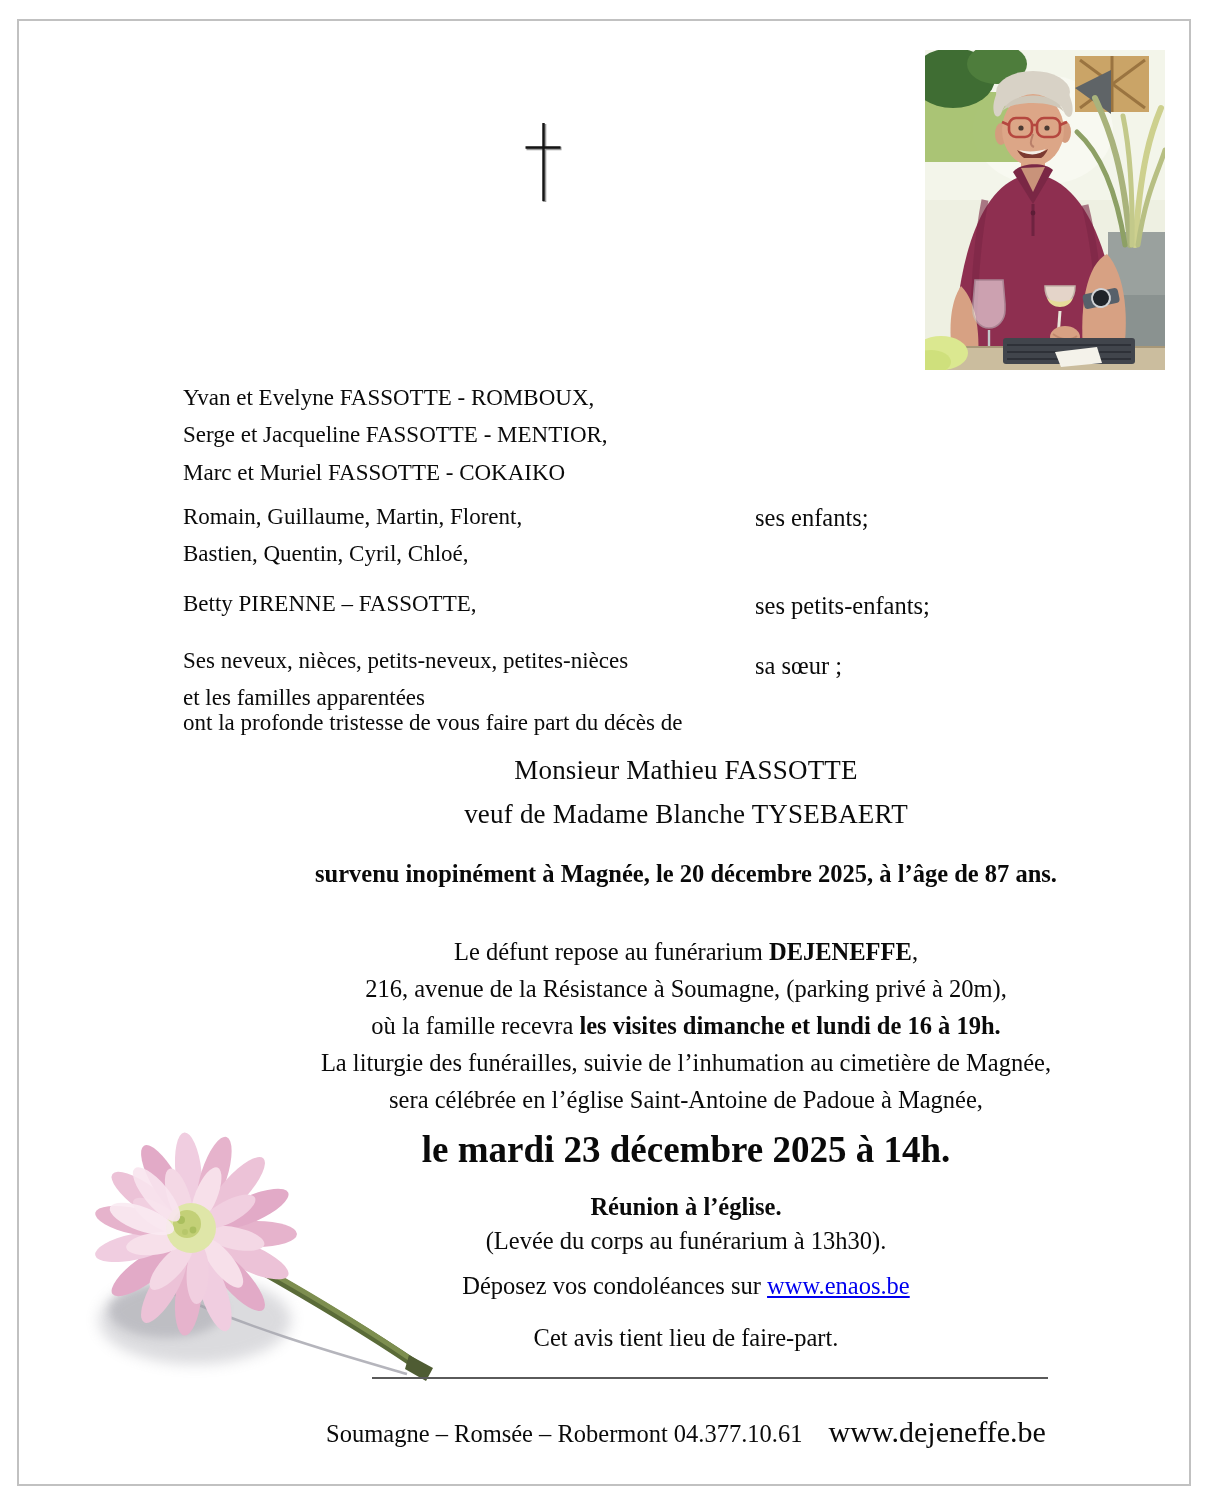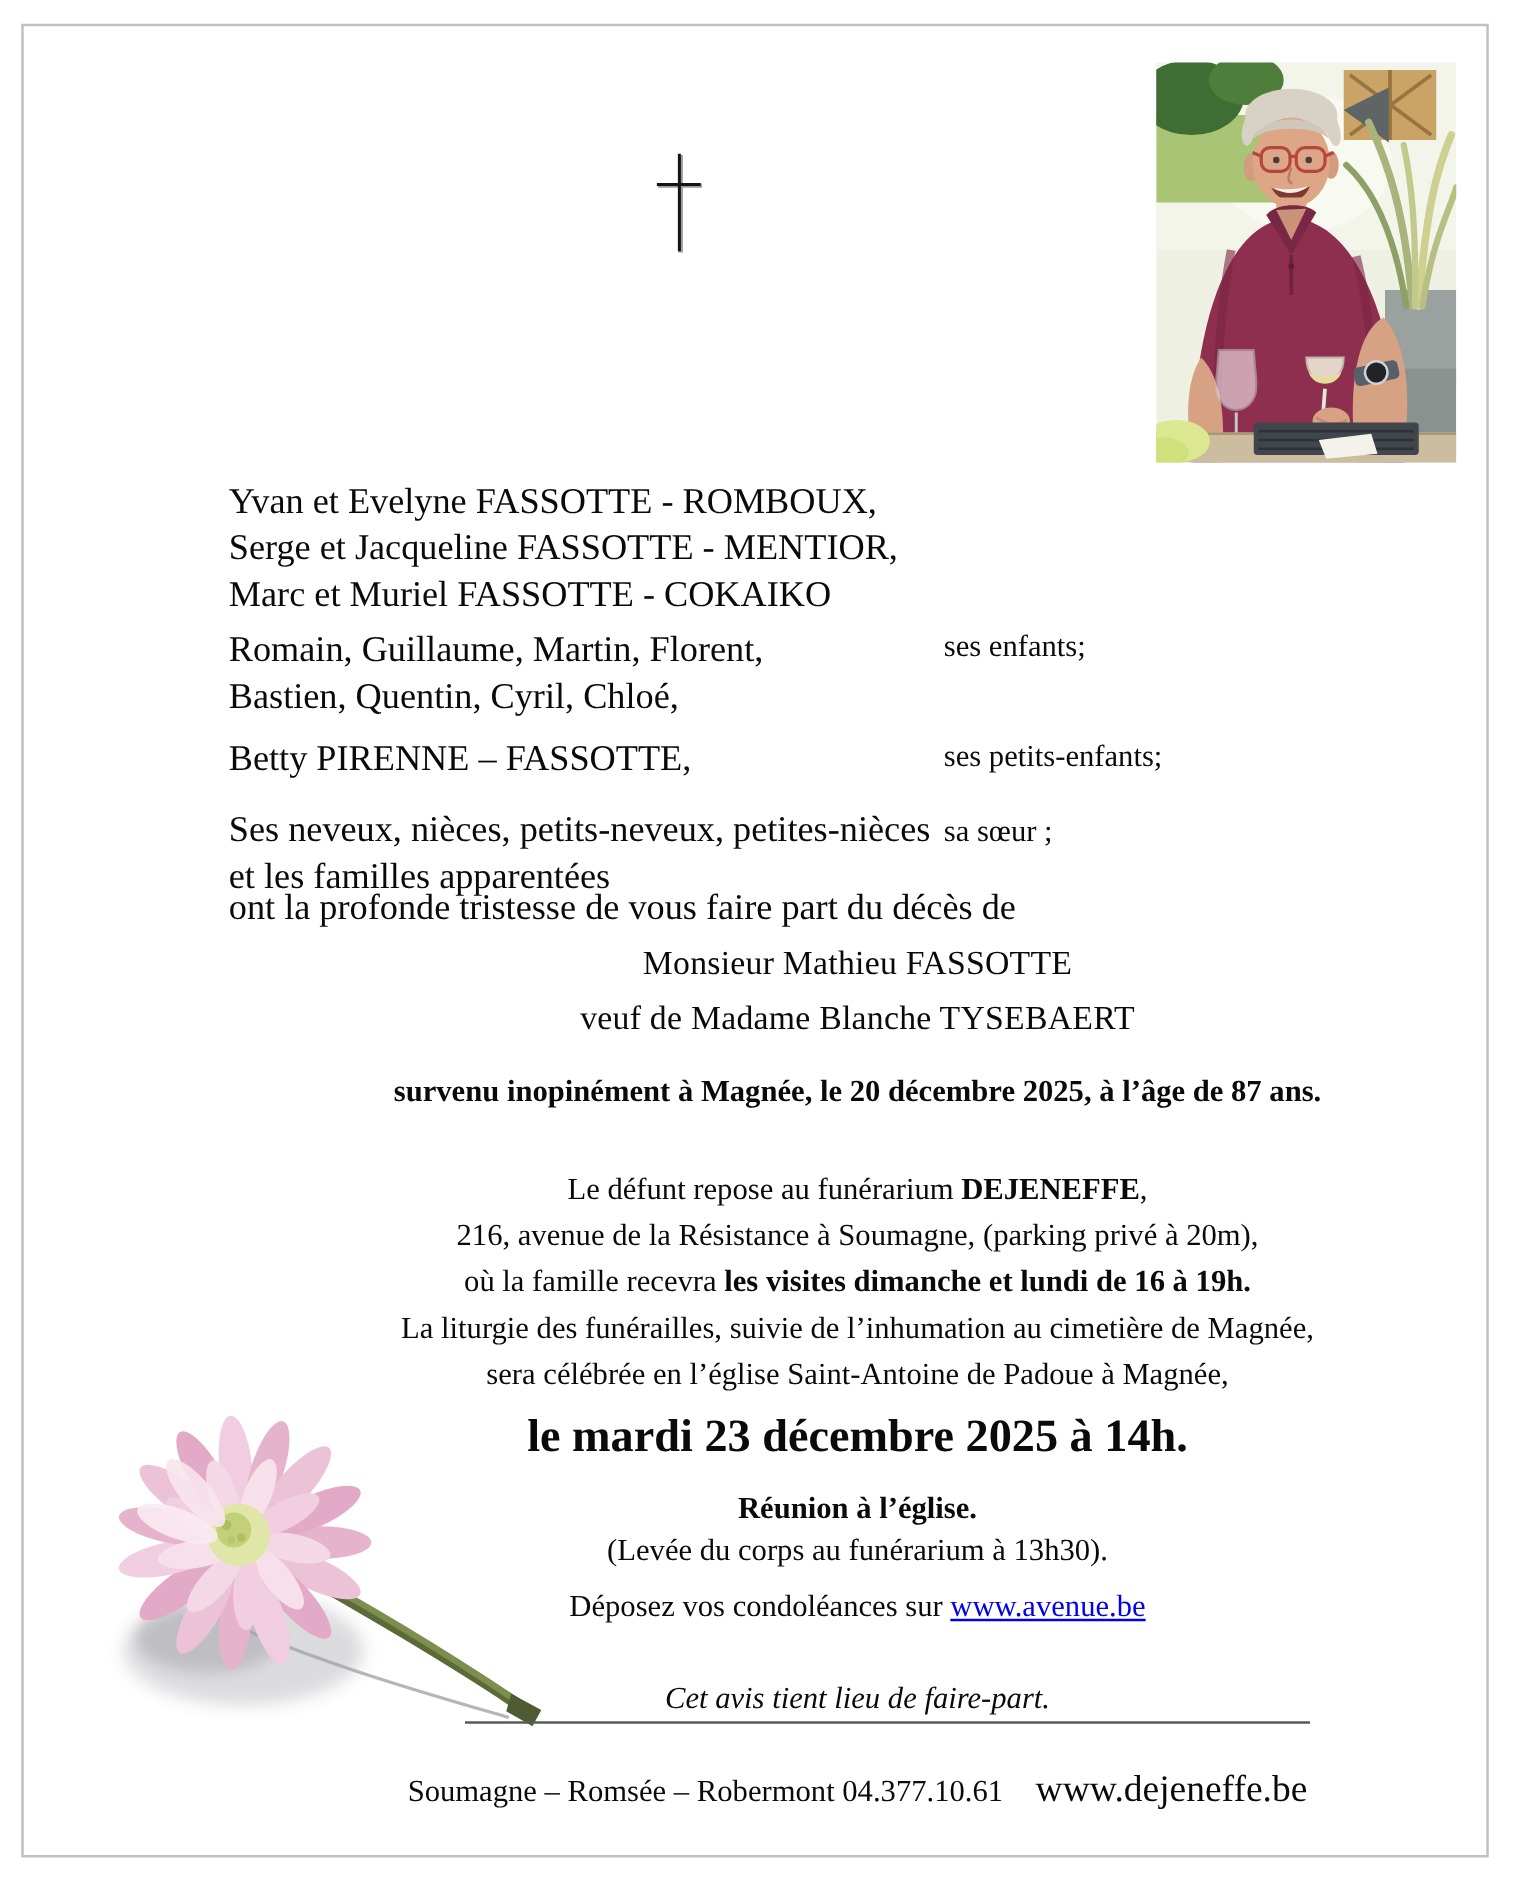--- a/index.html
+++ b/index.html
@@ -6,26 +6,26 @@
   html,body{margin:0;padding:0;background:#ffffff;}
   .page{
     position:relative;width:1214px;height:1509px;background:#ffffff;
     font-family:"Liberation Serif","DejaVu Serif",serif;color:#0a0a0a;
     overflow:hidden;
   }
   .page-border{
     position:absolute;left:17px;top:19px;width:1174px;height:1467px;
     border:2px solid #c1c1c1;box-sizing:border-box;pointer-events:none;
   }
-  .l-line{position:absolute;left:183px;font-size:29px;line-height:1.18;white-space:nowrap;}
+  .l-line{position:absolute;left:183px;font-size:23px;line-height:1.18;white-space:nowrap;}
   .r-label{position:absolute;left:755px;font-size:24.5px;line-height:1.18;white-space:nowrap;margin-top:28px;}
   .c-line{position:absolute;left:180px;width:1012px;text-align:center;
           font-size:24.5px;line-height:1.18;white-space:nowrap;}
   .bold{font-weight:bold;}
-  .italic{font-style:italic;margin-top:21px;}
+  .italic{}
   .title-line{font-size:27px;font-weight:normal;letter-spacing:.2px;}
   .date-line{font-size:37px;font-weight:bold;}
   .link{color:#0000ee;text-decoration:underline;cursor:pointer;}
   .footer-rule{position:absolute;left:372px;top:1377px;width:676px;border-top:2px solid #5a5a5a;}
   .website{font-size:30px;margin-left:26px;}
   .photo-box{position:absolute;left:925px;top:50px;width:240px;height:320px;}
   .flower-box{position:absolute;left:45px;top:1122px;width:390px;height:268px;}
   .cross-box{position:absolute;left:520px;top:120px;width:50px;height:85px;}
   svg{display:block;}
 </style>
@@ -142,21 +142,21 @@
   <div class="c-line" style="top:975px">216, avenue de la Résistance à Soumagne, (parking privé à 20m),</div>
   <div class="c-line" style="top:1012px"><span>où la famille recevra </span><span class="bold">les visites dimanche et lundi de 16 à 19h.</span></div>
 
   <div class="c-line" style="top:1049px">La liturgie des funérailles, suivie de l’inhumation au cimetière de Magnée,</div>
   <div class="c-line" style="top:1086px">sera célébrée en l’église Saint-Antoine de Padoue à Magnée,</div>
 
   <div class="c-line date-line" style="top:1128px">le mardi 23 décembre 2025 à 14h.</div>
   <div class="c-line bold" style="top:1193px">Réunion à l’église.</div>
   <div class="c-line" style="top:1227px">(Levée du corps au funérarium à 13h30).</div>
 
-  <div class="c-line" style="top:1272px"><span>Déposez vos condoléances sur </span><a class="link">www.avenue.be</a></div>
+  <div class="c-line" style="top:1272px"><span>Déposez vos condoléances sur </span><a class="link">www.enaos.be</a></div>
 
   <div class="c-line italic" style="top:1324px">Cet avis tient lieu de faire-part.</div>
 
   <div class="flower-box">
     <svg viewBox="0 0 390 268" width="390" height="268">
       <ellipse cx="150" cy="198" rx="96" ry="44" fill="#90909a" opacity="0.32" style="filter:blur(7px)"></ellipse>
       <ellipse cx="122" cy="188" rx="58" ry="28" fill="#7d7d88" opacity="0.30" style="filter:blur(5px)"></ellipse>
       <path d="M120,168 C200,206 300,234 362,252" fill="none" stroke="#a3a3ab" stroke-width="2.5" opacity="0.8"></path>
       <path d="M186,131 C240,161 318,207 370,242" fill="none" stroke="#5a6b38" stroke-width="9" stroke-linecap="round"></path>
       <path d="M184,128 C240,157 318,204 370,240" fill="none" stroke="#7d8e4f" stroke-width="5" stroke-linecap="round"></path>

